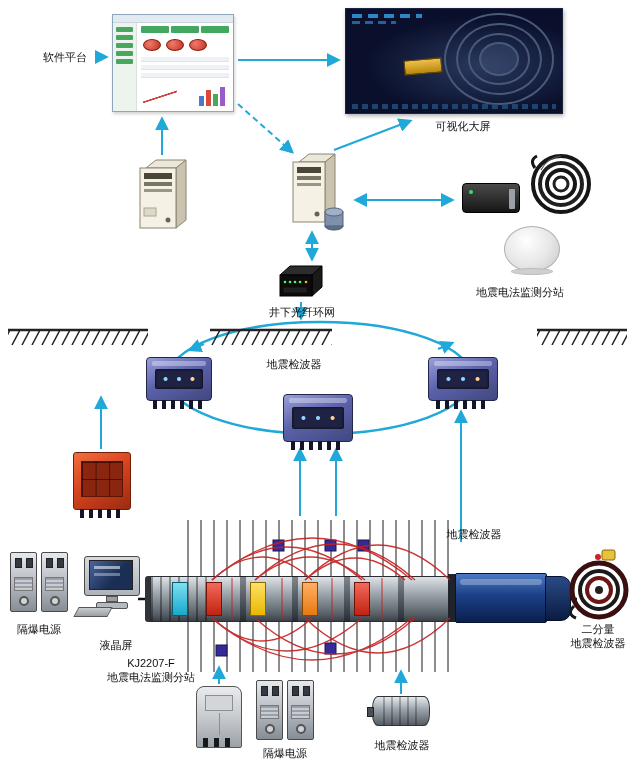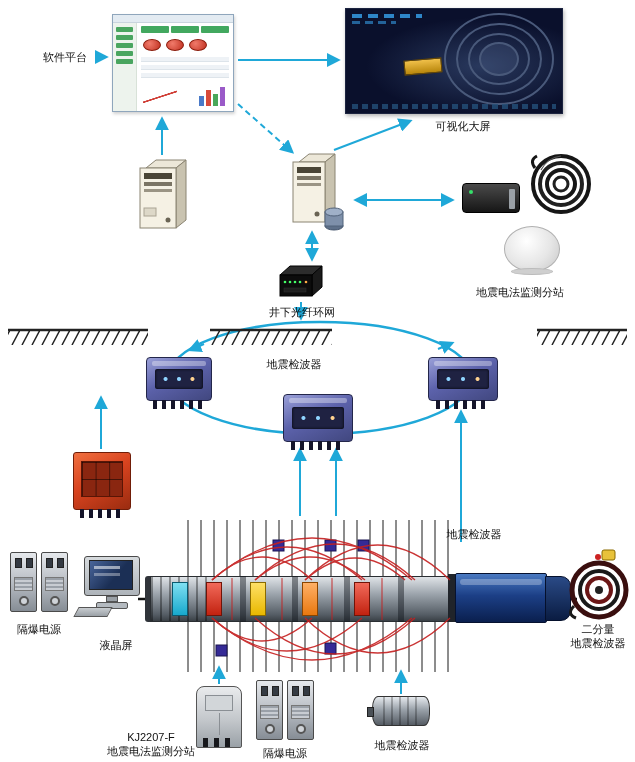--- a/index.html
+++ b/index.html
@@ -401,21 +401,21 @@
   </svg>
 
   <div class="lbl" style="left:36px;top:50px;width:58px">软件平台</div>
   <div class="lbl" style="left:408px;top:119px;width:110px">可视化大屏</div>
   <div class="lbl" style="left:468px;top:285px;width:104px">地震电法监测分站</div>
   <div class="lbl" style="left:268px;top:305px;width:68px">井下光纤环网</div>
   <div class="lbl" style="left:246px;top:357px;width:96px">地震检波器</div>
   <div class="lbl" style="left:444px;top:527px;width:60px">地震检波器</div>
   <div class="lbl" style="left:8px;top:622px;width:62px">隔爆电源</div>
   <div class="lbl" style="left:92px;top:638px;width:48px">液晶屏</div>
-  <div class="lbl" style="left:86px;top:730px;width:130px">
+  <div class="lbl" style="left:86px;top:656px;width:130px">
     <div>KJ2207-F</div>
     <div>地震电法监测分站</div>
   </div>
   <div class="lbl" style="left:254px;top:746px;width:62px">隔爆电源</div>
   <div class="lbl" style="left:364px;top:738px;width:76px">地震检波器</div>
   <div class="lbl" style="left:548px;top:622px;width:100px">
     <div>二分量</div>
     <div>地震检波器</div>
   </div>
 

